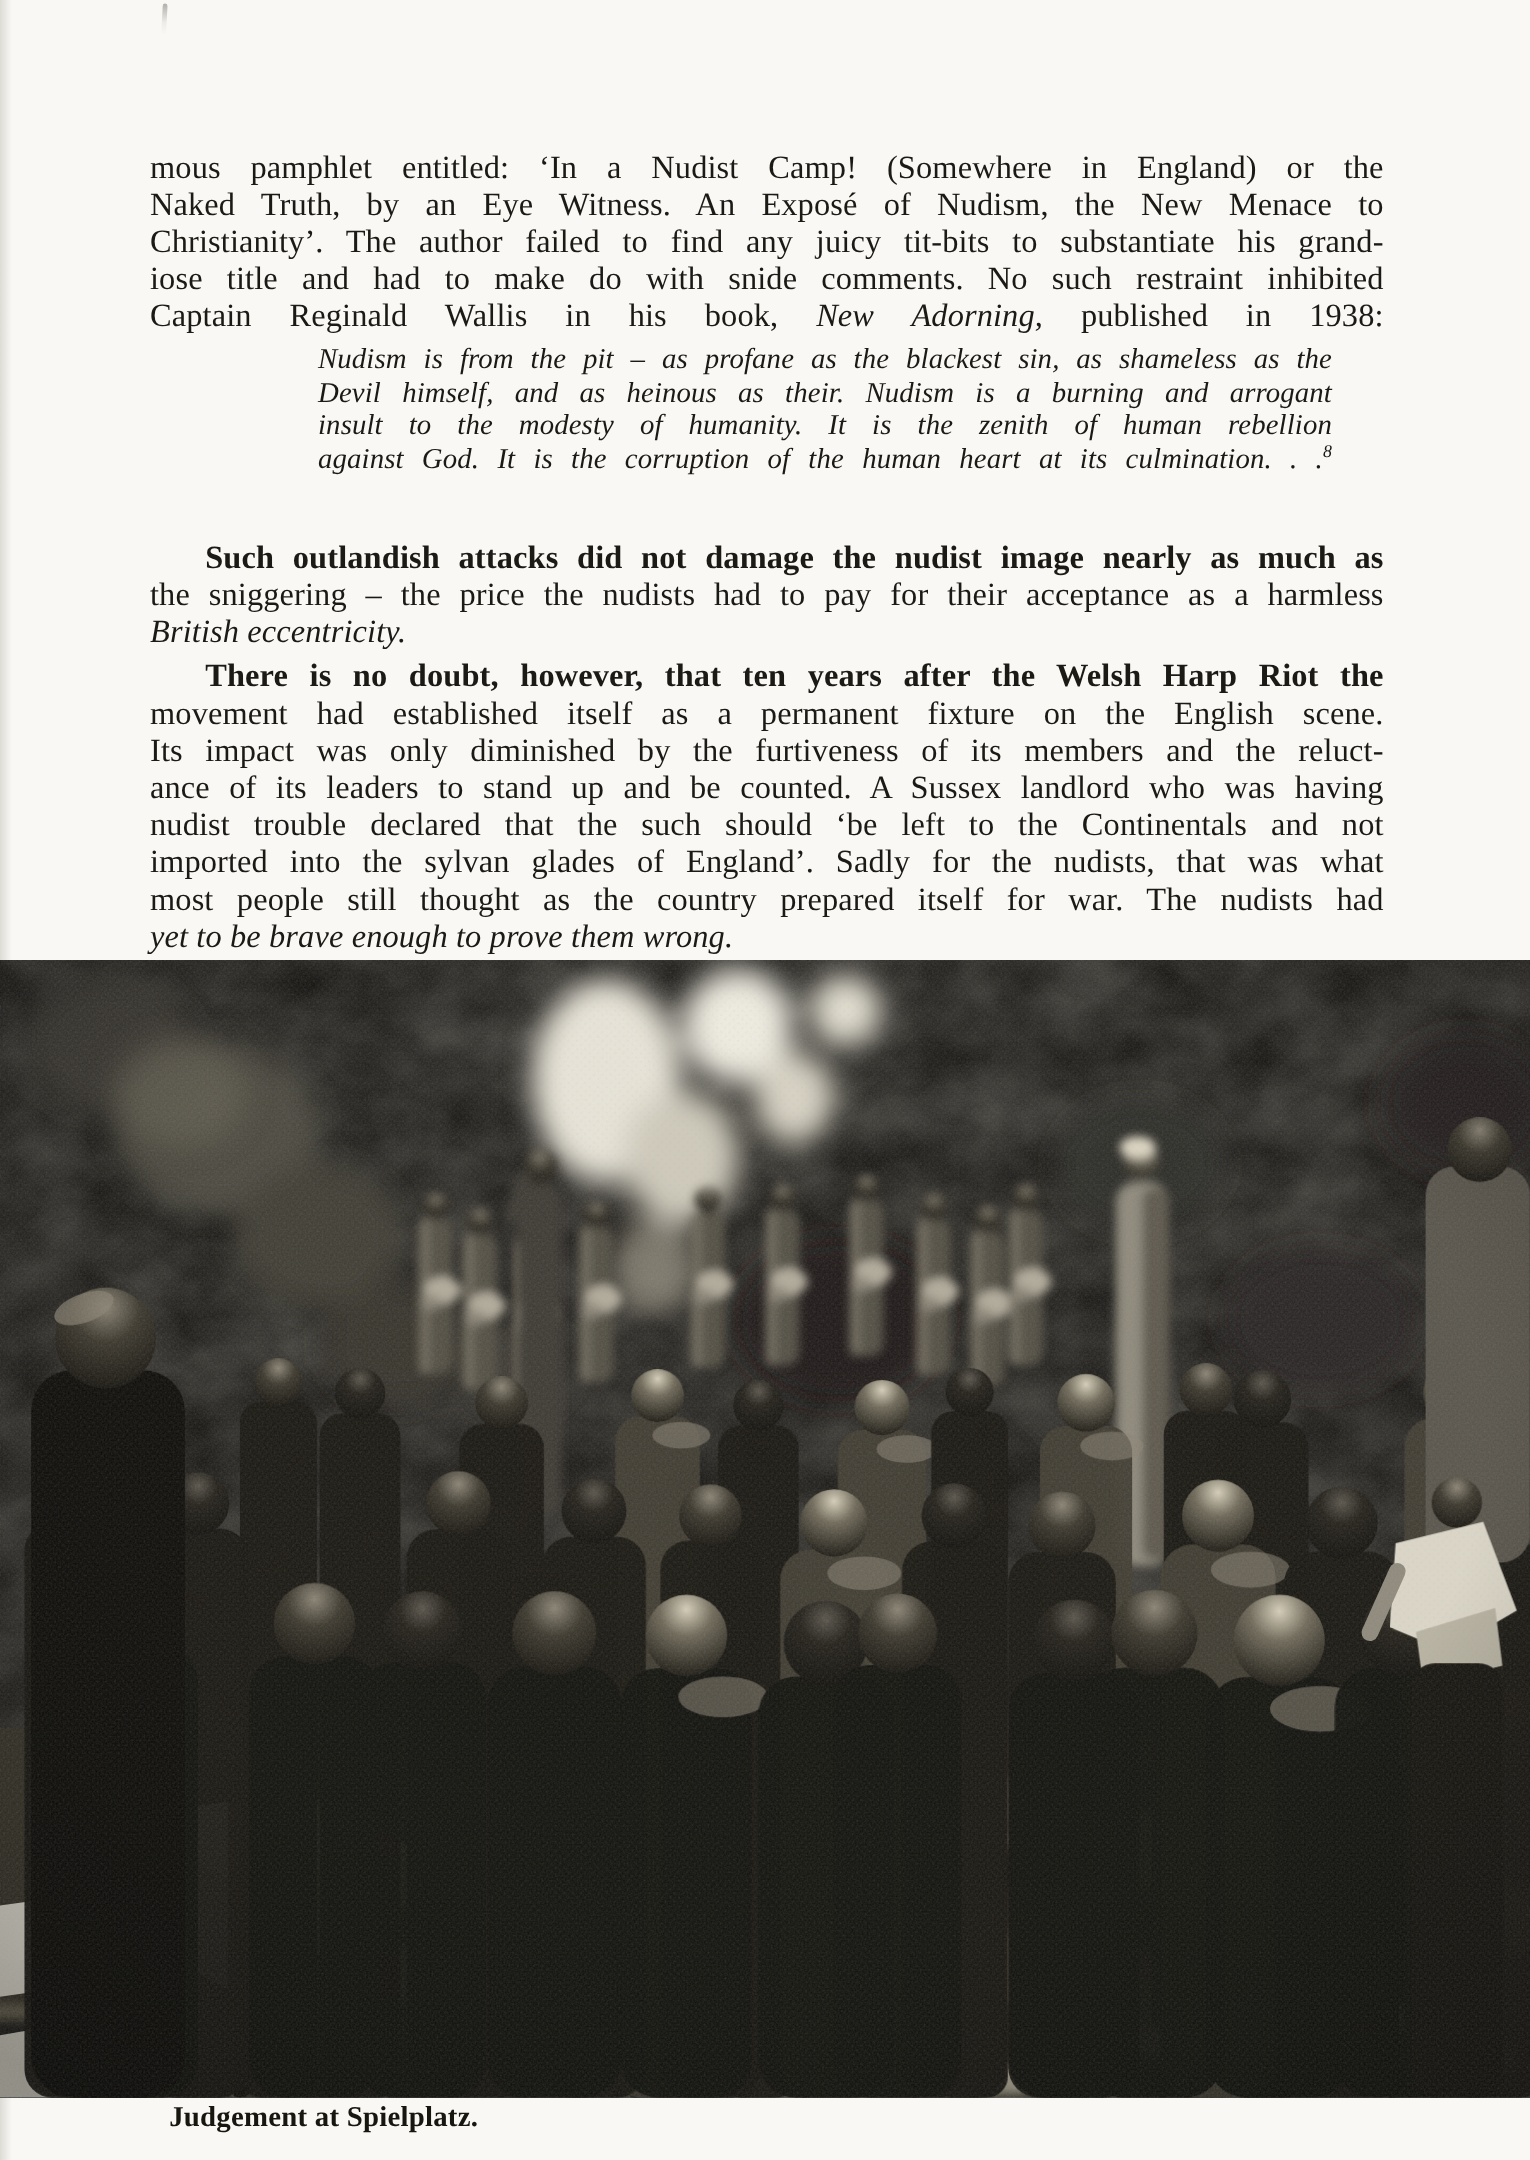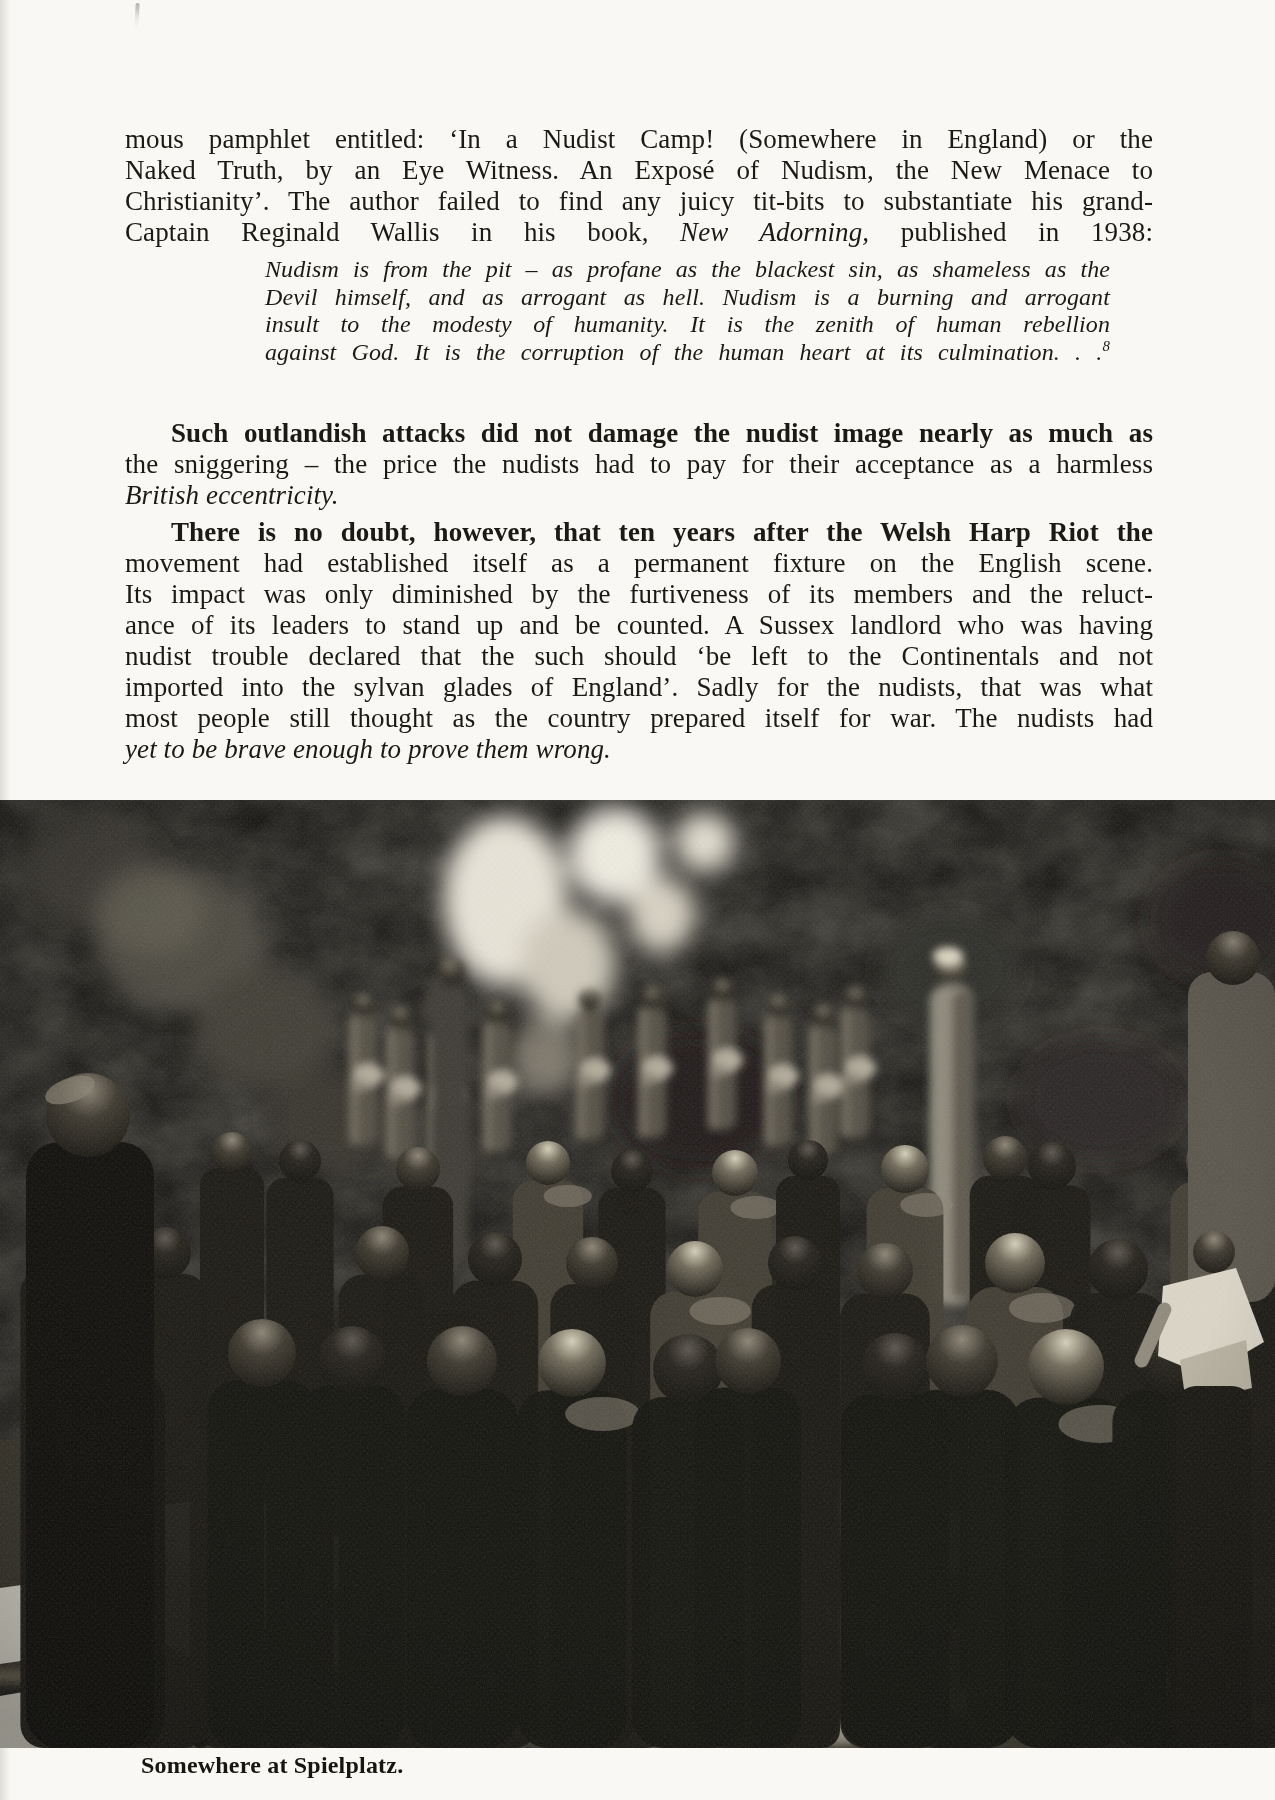--- a/index.html
+++ b/index.html
@@ -47,25 +47,26 @@
 <body>
 
 <div class="page-edge-left"></div>
 <div class="scan-smudge"></div>
 
 <main class="text-block" id="text-block">
     <div class="block p1">
       <div class="line">mous pamphlet entitled: ‘In a Nudist Camp! (Somewhere in England) or the</div>
       <div class="line">Naked Truth, by an Eye Witness. An Exposé of Nudism, the New Menace to</div>
       <div class="line">Christianity’. The author failed to find any juicy tit-bits to substantiate his grand-</div>
+      <div class="line">iose title and had to make do with snide comments. No such restraint inhibited</div>
       <div class="line">Captain Reginald Wallis in his book, <i>New Adorning,</i> published in 1938:</div>
     </div>
     <div class="block quote">
       <div class="line">Nudism is from the pit – as profane as the blackest sin, as shameless as the</div>
-      <div class="line">Devil himself, and as arrogant as hell. Nudism is a burning and arrogant</div>
+      <div class="line">Devil himself, and as heinous as their. Nudism is a burning and arrogant</div>
       <div class="line">insult to the modesty of humanity. It is the zenith of human rebellion</div>
       <div class="line">against God. It is the corruption of the human heart at its culmination. . .<sup>8</sup></div>
     </div>
     <div class="block p2">
       <div class="line indent">Such outlandish attacks did not damage the nudist image nearly as much as</div>
       <div class="line">the sniggering – the price the nudists had to pay for their acceptance as a harmless</div>
       <div class="line noJust">British eccentricity.</div>
     </div>
     <div class="block p3">
       <div class="line indent">There is no doubt, however, that ten years after the Welsh Harp Riot the</div>
@@ -380,13 +381,13 @@
     <rect x="1176" y="586" width="76" height="362" rx="20" fill="#14120d"></rect>
     <rect x="1146" y="500" width="14" height="70" rx="7" fill="#8d887a" transform="rotate(24 1153 535)"></rect>
   </g>
 
   <rect x="0" y="0" width="1275" height="948" fill="url(#vg)"></rect>
   <rect x="0" y="0" width="1275" height="948" fill="url(#ht)" opacity="0.055"></rect>
   <rect x="0" y="0" width="1275" height="948" filter="url(#grain)"></rect>
 </svg>
 </figure>
 
-<div class="photo-caption">Somewhere at Spielplatz.</div>
+<div class="photo-caption">Judgement at Spielplatz.</div>
 
 </body></html>

